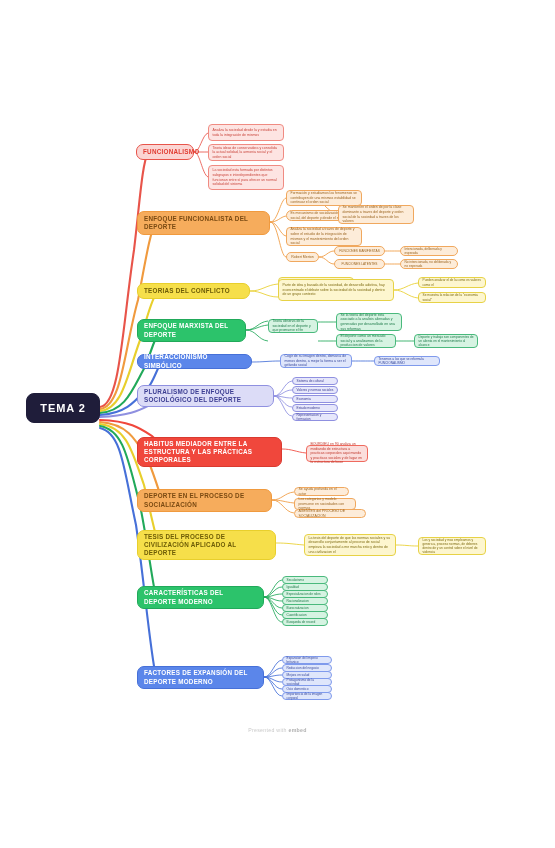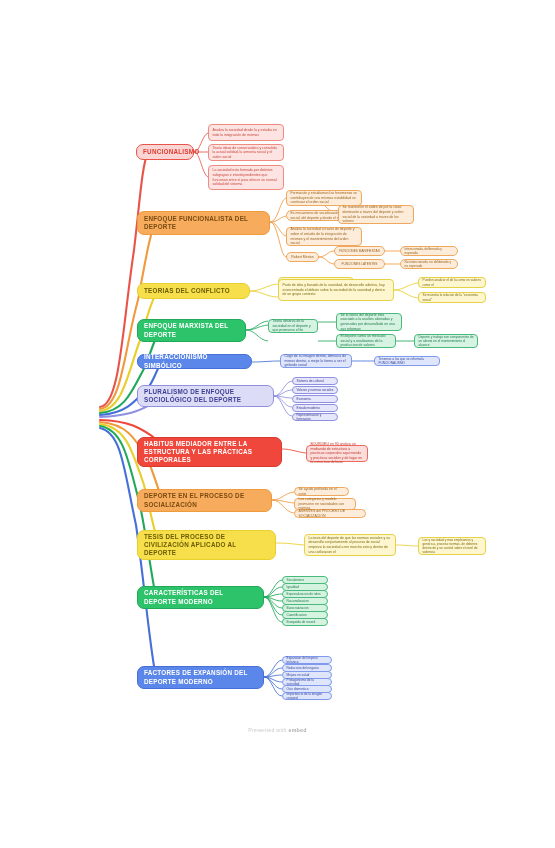--- a/index.html
+++ b/index.html
@@ -133,20 +133,23 @@
         <path d="M264,677 C272,677 274,661 282,660"></path>
         <path d="M264,677 C272,677 274,668 282,668"></path>
         <path d="M264,677 C272,677 274,675 282,675"></path>
         <path d="M264,677 C272,677 274,682 282,682"></path>
         <path d="M264,677 C272,677 274,689 282,689"></path>
         <path d="M264,677 C272,677 274,696 282,696"></path>
       </g>
     </g>
   </svg>
 
+  <div class="node root" style="left:26px;top:393px;width:74px;height:30px;">
+    <span>TEMA 2</span>
+  </div>
 
   <div class="node lvl1 c-pink" style="left:136px;top:144px;width:58px;height:16px;">
     <span>FUNCIONALISMO</span>
   </div>
   <div class="node lvl2 c-pink-s" style="left:208px;top:124px;width:76px;height:17px;">
     <span>Analiza la sociedad desde la y estudia en toda la integración de mismos</span>
   </div>
   <div class="node lvl2 c-pink-s" style="left:208px;top:144px;width:76px;height:17px;">
     <span>Teoria ideas de conservadora y consolida la actual solidad, la armonia social y el orden social</span>
   </div>

